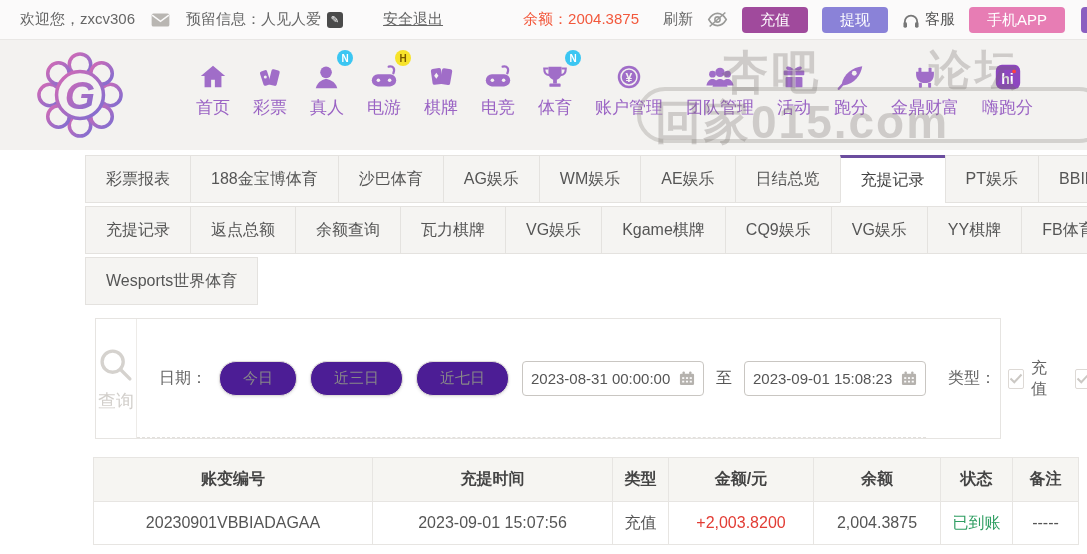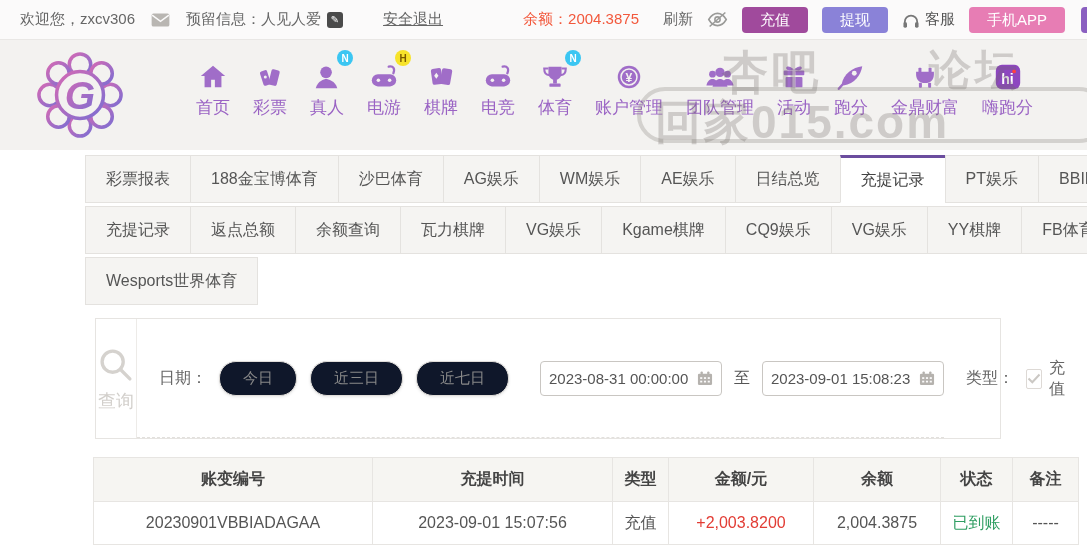--- a/index.html
+++ b/index.html
@@ -61,28 +61,28 @@
   
   .query { position:absolute; left:95px; top:318px; width:906px; height:121px; background:#fff;
            border:1px solid #e6e4e1; display:flex; }
   .query-left { width:86px; border-right:1px solid #edebe8; display:flex; flex-direction:column;
                 align-items:center; justify-content:center; color:#d2cfcb; gap:4px; }
   .query-left span { font-size:18px; }
   .query-main { flex:1; display:flex; flex-direction:row; }
   .q-row { flex:1; display:flex; align-items:center; padding-left:22px; font-size:16px; color:#666; }
   .q-row.first { border-bottom:1px dashed #e2e0dd; }
   .q-label { margin-right:12px; white-space:nowrap; }
-  .pill { border:1px solid #e0ddd9; background:#0f172a; border-radius:17px; padding:7px 23px; color:#888;
+  .pill { border:1px solid #e0ddd9; background:#4c1d95; border-radius:17px; padding:7px 23px; color:#888;
           font-size:15px; margin-right:13px; box-shadow:0 1px 3px rgba(0,0,0,0.10); cursor:pointer; white-space:nowrap; }
   .date-box { display:flex; align-items:center; justify-content:space-between; width:182px; height:35px;
               border:1px solid #c9c6c2; border-radius:4px; padding:0 8px; color:#555; font-size:15px;
               background:#fff; cursor:text; }
   .date-box .cal { cursor:pointer; display:flex; }
   .to-label { margin:0 12px; color:#555; }
-  .ml18 { margin-left:18px; }
+  .ml18 { }
   .chk { display:flex; align-items:center; gap:7px; margin-right:24px; cursor:pointer; }
   .chk-box { width:20px; height:20px; border:1px solid #ddd9d5; border-radius:2px; background:#fff;
              display:flex; align-items:center; justify-content:center; }
   .submit { margin-left:52px; background:linear-gradient(#f0753a,#e55d28); color:#fff; border:none;
             border-radius:4px; padding:10px 32px; font-size:18px; letter-spacing:3px; cursor:pointer;
             font-weight:bold; }
 
   
   .table { position:absolute; left:93px; top:457px; width:986px; border:1px solid #e7e5e2; }
   .t-row { display:flex; height:43px;text-align:center; }

